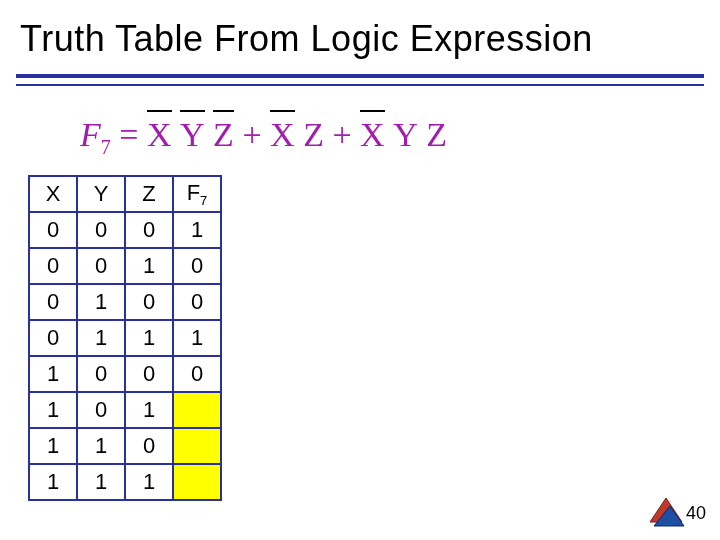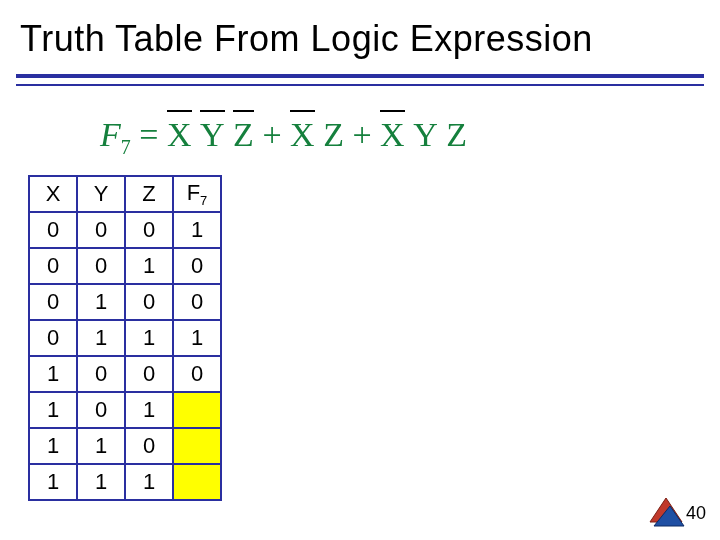--- a/index.html
+++ b/index.html
@@ -33,22 +33,22 @@
     border-bottom: 4px solid #2a2fa0;
   }
   .rule2 {
     height: 4px;
     border-bottom: 2px solid #2a2fa0;
     margin-top: 2px;
   }
   .formula {
     font-family: "Times New Roman", Times, serif;
     font-size: 34px;
-    color: #15803d;
-    padding: 24px 10px 16px 100px;
+    color: #a21caf;
+    padding: 24px 10px 16px 80px;
     white-space: nowrap;
   }
   .formula i { font-style: italic; }
   .formula .sub {
     font-size: 20px;
     vertical-align: sub;
   }
   .formula .term {
     display: inline-block;
     position: relative;

